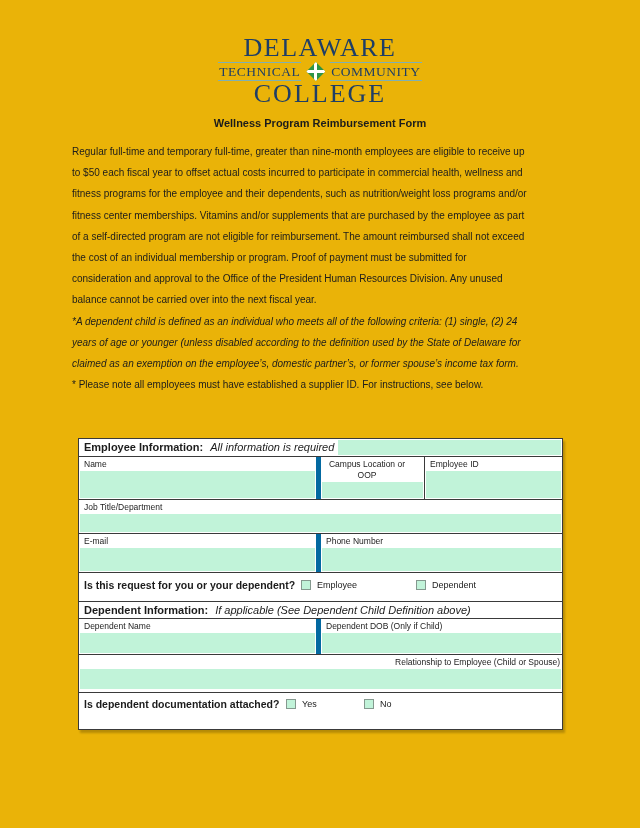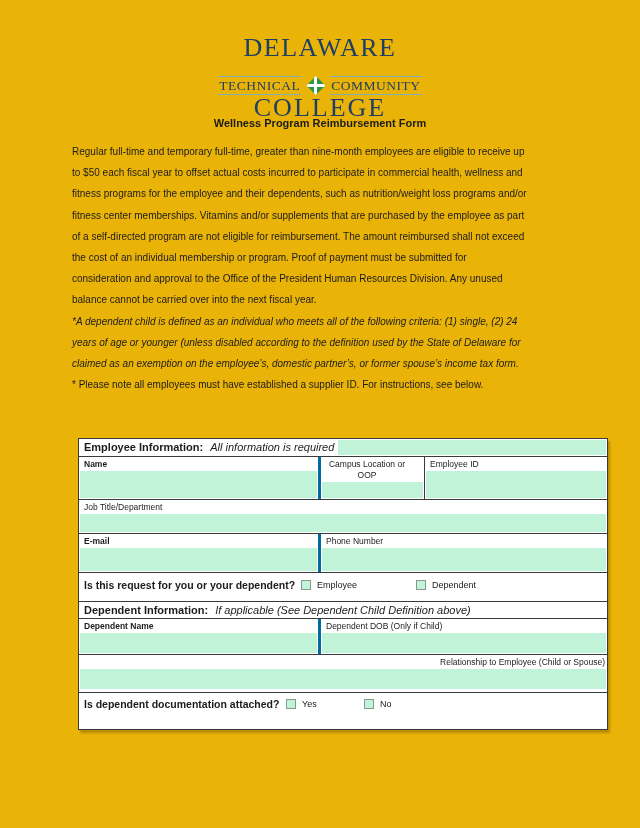--- a/index.html
+++ b/index.html
@@ -7,21 +7,21 @@
   .page {
     position:relative; width:640px; height:828px; background:#eab308;
     font-family:"Liberation Sans", sans-serif; color:#1c1c1c; overflow:hidden;
   }
   
   .logo { position:absolute; top:35px; left:0; right:0; display:flex; flex-direction:column; align-items:center; }
   .logo-top {
     font-family:"Liberation Serif","DejaVu Serif",serif; font-size:26px; line-height:26px;
     color:#1f3e66; letter-spacing:1.5px;
   }
-  .logo-mid { display:flex; align-items:center; gap:5px; margin-top:15px;justify-content:space-between; }
+  .logo-mid { display:flex; align-items:center; gap:5px; margin-top:1px;justify-content:space-between; }
   .logo-word {
     font-family:"Liberation Serif","DejaVu Serif",serif; font-size:13.5px; line-height:13.5px;
     color:#1f3e66; letter-spacing:0.5px; border-top:1.5px solid #7fb0b4; border-bottom:1.5px solid #7fb0b4;
     padding:1.5px 1px;
   }
   .diamond {
     width:19px; height:19px; background-color:#2e9447;
     background-image:
       linear-gradient(to right, transparent 43%, #ffffff 43%, #ffffff 57%, transparent 57%),
       linear-gradient(to bottom, transparent 43%, #ffffff 43%, #ffffff 57%, transparent 57%);
@@ -32,28 +32,28 @@
     color:#1f3e66; letter-spacing:2px;
   }
   
   .form-title { position:absolute; top:117px; left:0; right:0; text-align:center; font-size:11px; font-weight:bold; }
   
   .intro { position:absolute; top:141px; left:72px; width:510px; }
   .intro .ln { font-size:10px; line-height:21.2px; height:21.2px; white-space:nowrap; }
   .intro .it { font-style:italic; }
   
   .ftable {
-    position:absolute; top:438px; left:78px; width:530px;
+    position:absolute; top:438px; left:78px; width:485px;
     border:1px solid #3a3a3a; box-shadow:2px 3px 2px rgba(0,0,0,0.22); background:#fff;
     --mint:#c1f3d9;
   }
   .trow { display:flex; border-top:1px solid #3a3a3a; position:relative; }
   .trow:first-child { border-top:none; }
   .cell { display:flex; flex-direction:column; }
-  .c1 { width:242px; border-right:3px solid #0369a1;font-weight:bold; }
+  .c1 { width:242px; border-right:5px solid #0369a1; }
   .c2 { width:104px; border-right:1px solid #3a3a3a;text-align:center; }
   .c3 { flex:1; }
   .cfull { flex:1; }
   .flabel { font-size:8.5px; line-height:11px; padding:2px 2px 1px 5px; color:#1c1c1c; }
   .flabel.wrapnarrow { padding-right:16px; }
   .fill { flex:1; background:var(--mint); margin:0 1px 1px 1px; }
   .fill.fixed20 { flex:none; height:20px; }
   .spacer { flex:1; }
   .h17 { height:17px; } .h43 { height:43px; } .h34 { height:34px; } .h39 { height:39px; }
   .h29 { height:29px; } .h36 { height:36px; } .h38 { height:38px;text-align:right; } .h37 { height:37px; }

